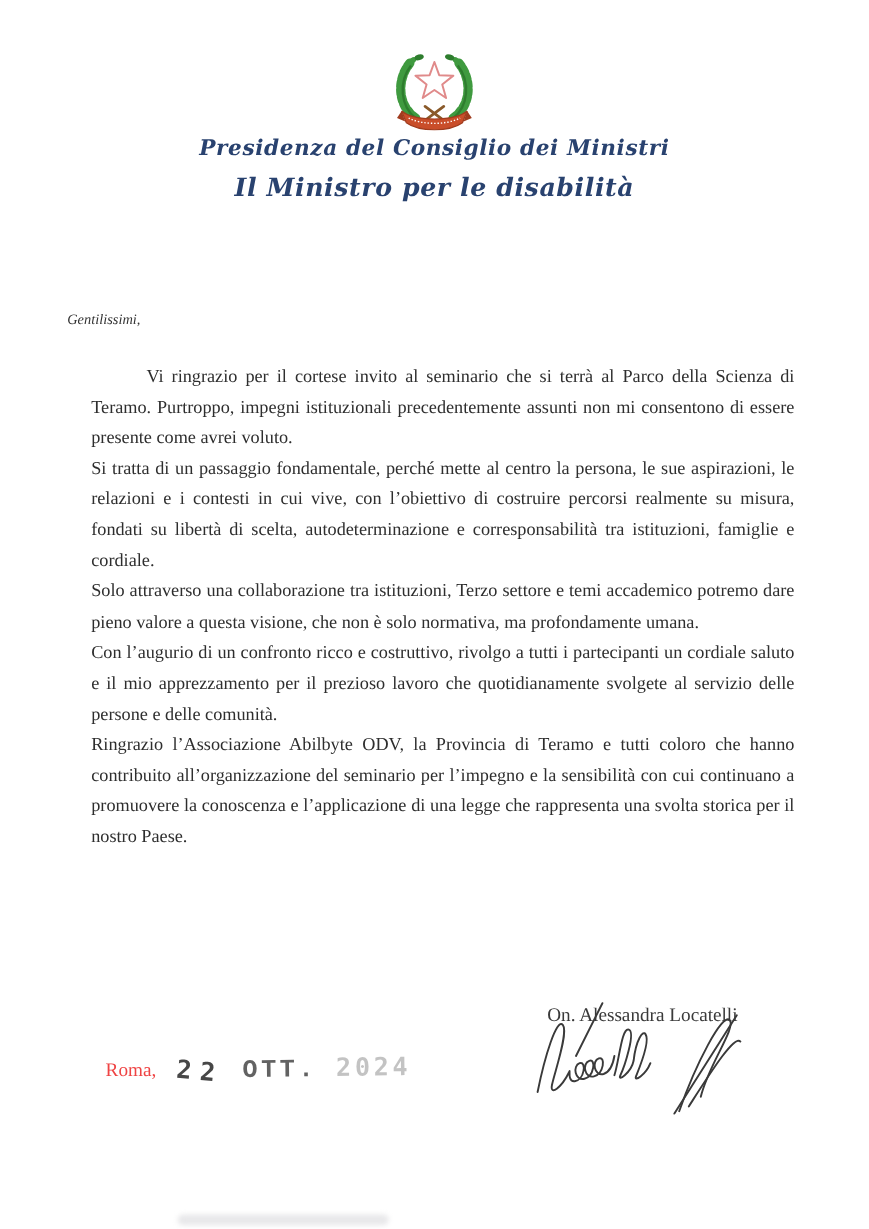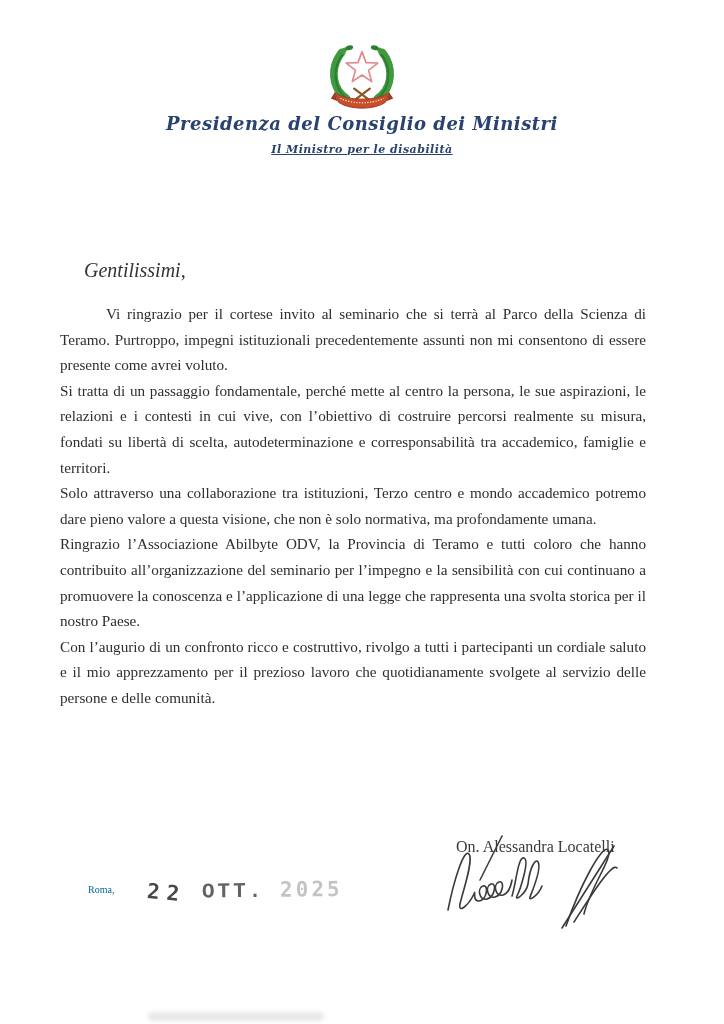--- a/index.html
+++ b/index.html
@@ -11,41 +11,41 @@
   }
   .emblem { position:absolute; top:38px; left:50%; transform:translateX(-50%); width:76px; height:76px; }
   .org-line1 {
     position:absolute; top:113px; left:0; width:100%; text-align:center;
     font-family:"DejaVu Serif", serif; font-style:italic; font-weight:bold;
     font-size:18px; letter-spacing:0.5px; color:#29426f;
   }
   .org-line2 {
     position:absolute; top:143px; left:0; width:100%; text-align:center;
     font-family:"DejaVu Serif", serif; font-style:italic; font-weight:bold;
-    font-size:11px; letter-spacing:0.5px; color:#29426f;text-decoration:underline;
+    font-size:21px; letter-spacing:0.5px; color:#29426f;
   }
   .salutation {
-    position:absolute; top:259px; left:84px;
-    font-style:italic; font-size:20px; color:#333;
+    position:absolute; top:259px; left:56px;
+    font-style:italic; font-size:12px; color:#333;
   }
   .letter-body {
-    position:absolute; top:301px; left:60px; width:586px;
+    position:absolute; top:301px; left:76px; width:586px;
     font-size:15.2px; line-height:25.6px; text-align:justify;
     color:#2e2e2e;
   }
   .letter-body p { margin:0; }
   .letter-body p.first { text-indent:46px; }
   .closing-line { margin:0; }
   .signer-name {
     position:absolute; top:838px; left:456px; width:200px;
     font-size:16px; color:#3a3a3a; white-space:nowrap;
   }
   .signature-svg { position:absolute; top:834px; left:442px; width:210px; height:100px; }
   .place {
-    position:absolute; top:884px; left:88px; font-size:10px; color:#0369a1;
+    position:absolute; top:884px; left:88px; font-size:16px; color:#ef4444;
   }
   .date-stamp {
     position:absolute; top:878px; left:147px;
     font-family:"DejaVu Sans Mono", monospace; font-size:21px; font-weight:bold;
     color:#474747; letter-spacing:3px; transform:rotate(-0.6deg); white-space:nowrap;
   }
   .date-stamp .day { letter-spacing:7px; }
   .date-stamp .day b { font-weight:bold; display:inline-block; transform:translateY(2px) rotate(6deg); }
   .date-stamp .month { opacity:0.85;font-family:Liberation Mono, monospace; }
   .date-stamp .year { opacity:0.32; }
@@ -80,24 +80,24 @@
     <path d="M16,62 C28,68 48,68 60,62" fill="none" stroke="#ffffff" stroke-width="1.2" stroke-dasharray="1.2 1.6"></path>
   </svg>
 
   <div class="org-line1">Presidenza del Consiglio dei Ministri</div>
   <div class="org-line2">Il Ministro per le disabilità</div>
 
   <div class="salutation">Gentilissimi,</div>
 
   <div class="letter-body">
     <p class="first">Vi ringrazio per il cortese invito al seminario che si terrà al Parco della Scienza di Teramo. Purtroppo, impegni istituzionali precedentemente assunti non mi consentono di essere presente come avrei voluto.</p>
-    <p>Si tratta di un passaggio fondamentale, perché mette al centro la persona, le sue aspirazioni, le relazioni e i contesti in cui vive, con l’obiettivo di costruire percorsi realmente su misura, fondati su libertà di scelta, autodeterminazione e corresponsabilità tra accademico, famiglie e territori.</p>
-    <p>Solo attraverso una collaborazione tra istituzioni, Terzo centro e mondo accademico potremo dare pieno valore a questa visione, che non è solo normativa, ma profondamente umana.</p>
+    <p>Si tratta di un passaggio fondamentale, perché mette al centro la persona, le sue aspirazioni, le relazioni e i contesti in cui vive, con l’obiettivo di costruire percorsi realmente su misura, fondati su libertà di scelta, autodeterminazione e corresponsabilità tra istituzioni, famiglie e cordiale.</p>
+    <p>Solo attraverso una collaborazione tra istituzioni, Terzo settore e temi accademico potremo dare pieno valore a questa visione, che non è solo normativa, ma profondamente umana.</p>
+    <p>Con l’augurio di un confronto ricco e costruttivo, rivolgo a tutti i partecipanti un cordiale saluto e il mio apprezzamento per il prezioso lavoro che quotidianamente svolgete al servizio delle persone e delle comunità.</p>
     <p>Ringrazio l’Associazione Abilbyte ODV, la Provincia di Teramo e tutti coloro che hanno contribuito all’organizzazione del seminario per l’impegno e la sensibilità con cui continuano a promuovere la conoscenza e l’applicazione di una legge che rappresenta una svolta storica per il nostro Paese.</p>
-    <p>Con l’augurio di un confronto ricco e costruttivo, rivolgo a tutti i partecipanti un cordiale saluto e il mio apprezzamento per il prezioso lavoro che quotidianamente svolgete al servizio delle persone e delle comunità.</p>
   </div>
 
   <div class="signer-name">On. Alessandra Locatelli</div>
   <svg class="signature-svg" viewBox="0 0 210 100" xmlns="http://www.w3.org/2000/svg" fill="none" stroke="#3a3a3a" stroke-width="1.6" stroke-linecap="round">
 
     <path d="M60,2 L38,46"></path>
 
     <path d="M6,76 C12,46 22,14 27,20 C32,26 20,60 18,70 C16,80 26,72 32,60
              C34,54 30,68 37,67 C45,66 47,50 41,52 C35,54 37,67 45,65
              C53,63 55,48 49,50 C43,52 45,65 53,63 C61,61 63,46 57,48
@@ -105,17 +105,17 @@
 
     <path d="M70,62 C74,50 76,22 82,24 C88,26 78,56 75,62 C72,68 84,60 86,50
              C88,32 94,24 96,28 C100,34 90,58 88,63 C86,68 96,62 100,52"></path>
 
     <path d="M124,92 C138,52 160,10 166,16 C172,22 148,54 142,80"></path>
     <path d="M120,94 L172,12"></path>
     <path d="M132,88 C150,60 170,28 175,34"></path>
   </svg>
 
   <div class="place">Roma,</div>
-  <div class="date-stamp"><span class="day"><b>22</b></span><span> </span><span class="month">OTT.</span><span> </span><span class="year">2025</span></div>
+  <div class="date-stamp"><span class="day"><b>22</b></span><span> </span><span class="month">OTT.</span><span> </span><span class="year">2024</span></div>
 
   <div class="scan-smudge"></div>
 
 </div>
 
 </body></html>

